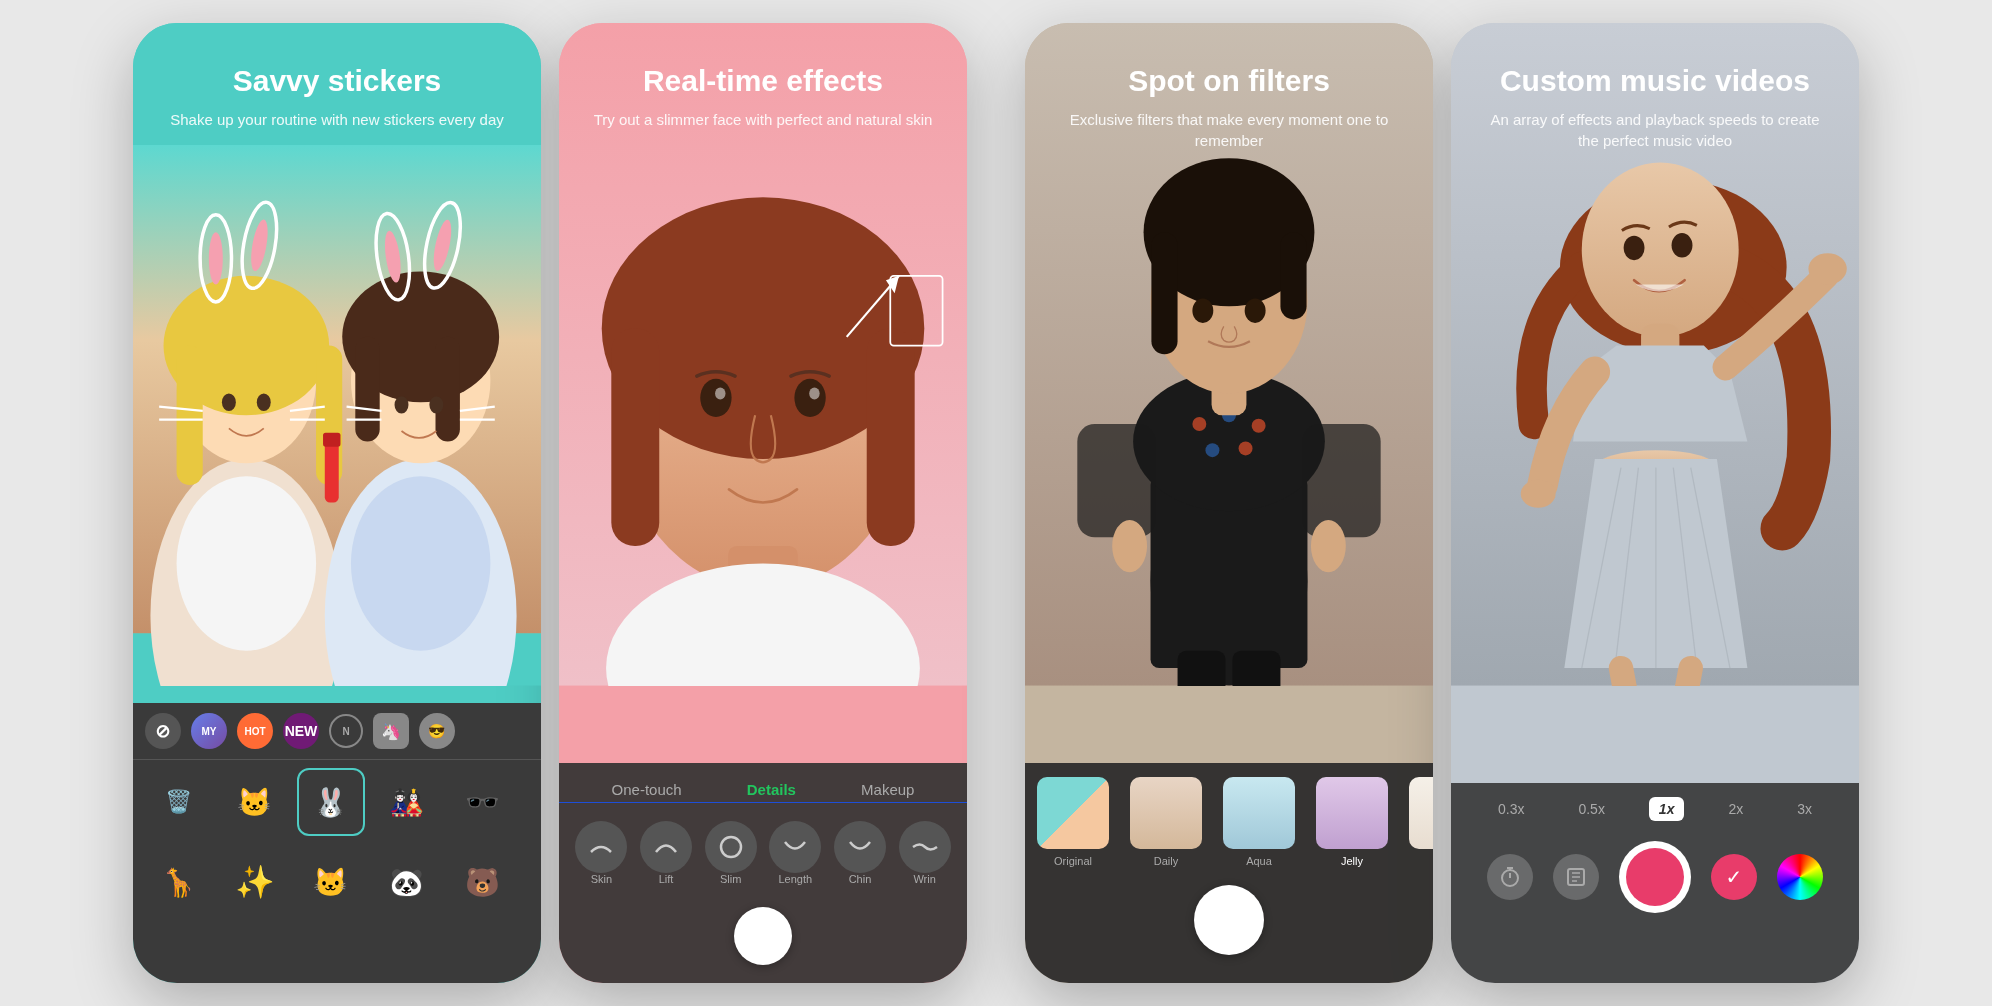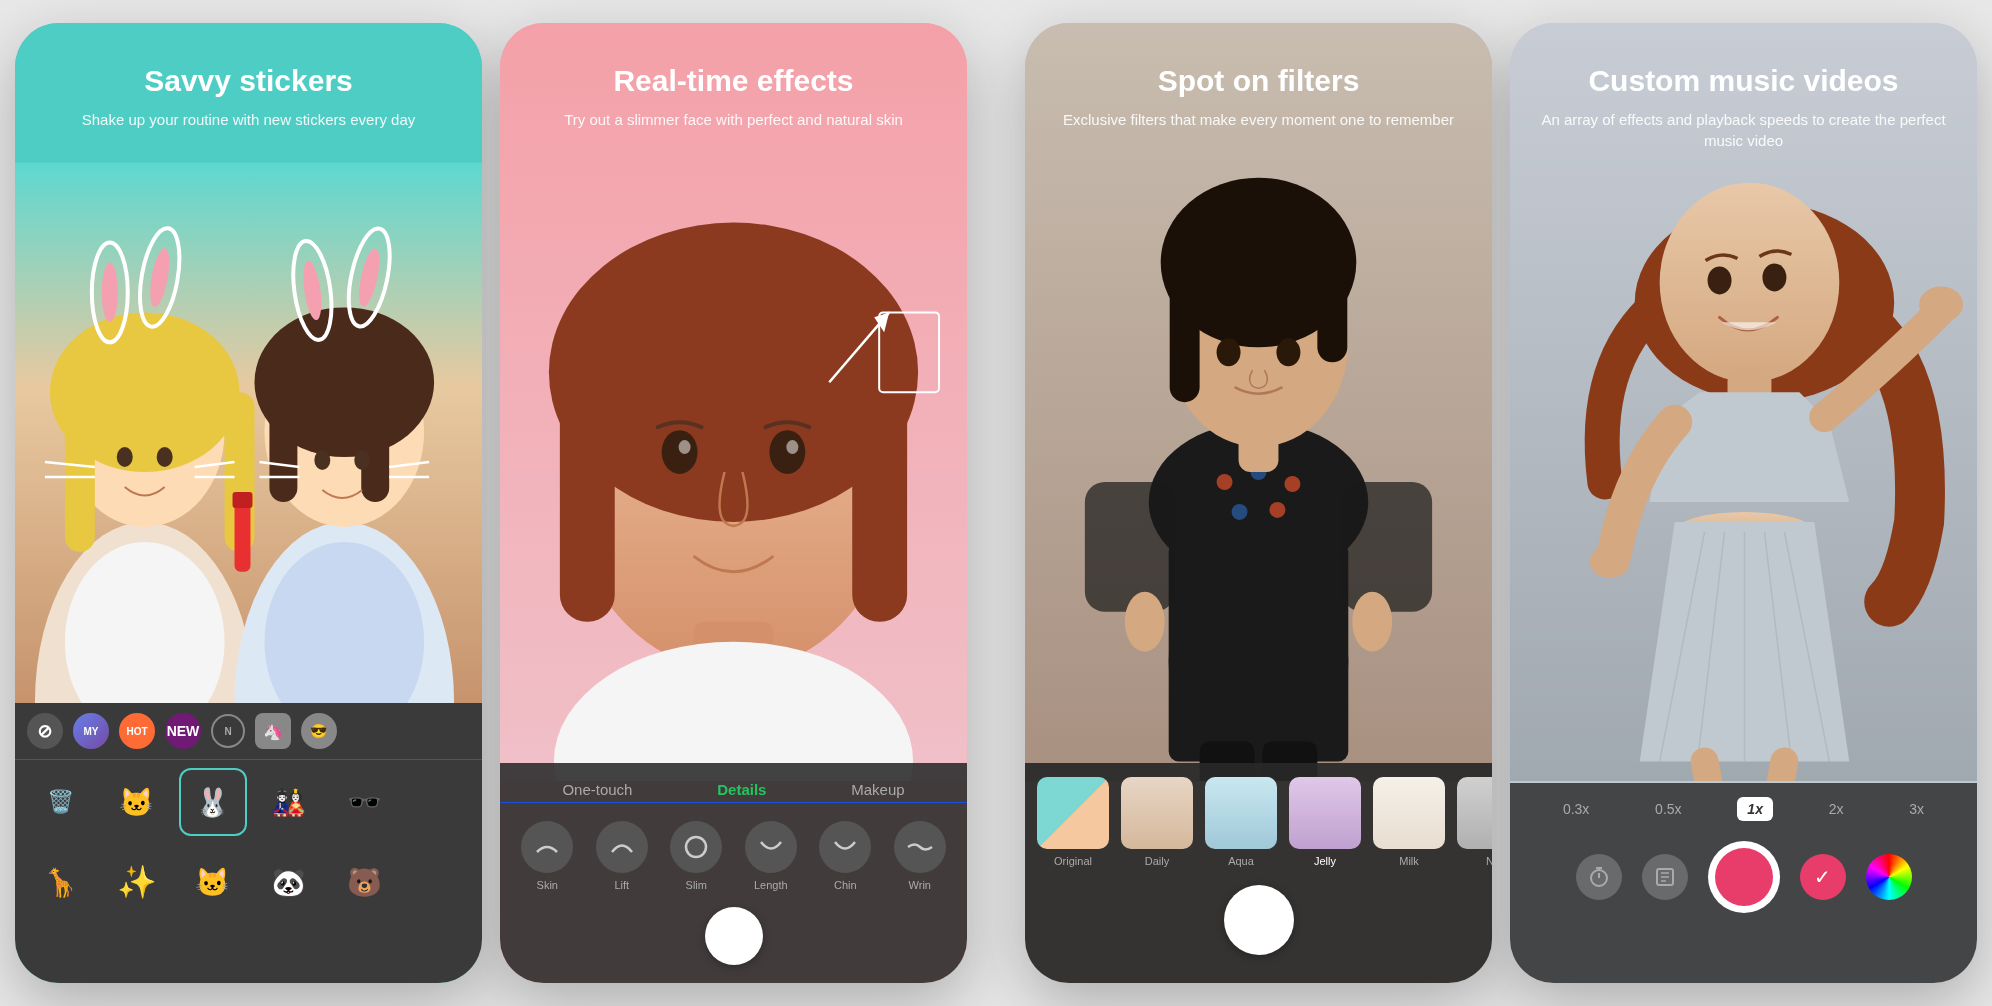--- a/index.html
+++ b/index.html
@@ -10,21 +10,21 @@
       display: flex;
       align-items: center;
       justify-content: center;
       gap: 18px;
       padding: 20px;
       font-family: -apple-system, BlinkMacSystemFont, 'Helvetica Neue', sans-serif;
       overflow: hidden;
     }
 
     .phone-card {
-      width: 467px;
+      width: 408px;
       height: 960px;
       border-radius: 44px;
       overflow: hidden;
       position: relative;
       box-shadow: 0 20px 60px rgba(0,0,0,0.25);
       flex-shrink: 0;
     }
 
     .phone-card .header-text {
       position: absolute;
@@ -153,21 +153,20 @@
     .effects-icons-row {
       display: flex;
       justify-content: space-around;
       padding: 18px 10px 8px;
     }
 
     .effect-icon-item {
       display: flex;
       flex-direction: column;
       align-items: center;
-      gap: 6px;
     }
 
     .effect-icon-circle {
       width: 52px;
       height: 52px;
       border-radius: 50%;
       background: #555;
       display: flex;
       align-items: center;
       justify-content: center;
@@ -201,21 +200,21 @@
       bottom: 0;
       left: 0;
       right: 0;
       height: 220px;
       background: rgba(40, 40, 40, 0.92);
       z-index: 20;
     }
 
     .filter-thumbnails {
       display: flex;
-      gap: 12px;
+      gap: 21px;
       padding: 14px 12px 8px;
       overflow: hidden;
     }
 
     .filter-thumb {
       display: flex;
       flex-direction: column;
       align-items: center;
       gap: 6px;
       flex-shrink: 0;

